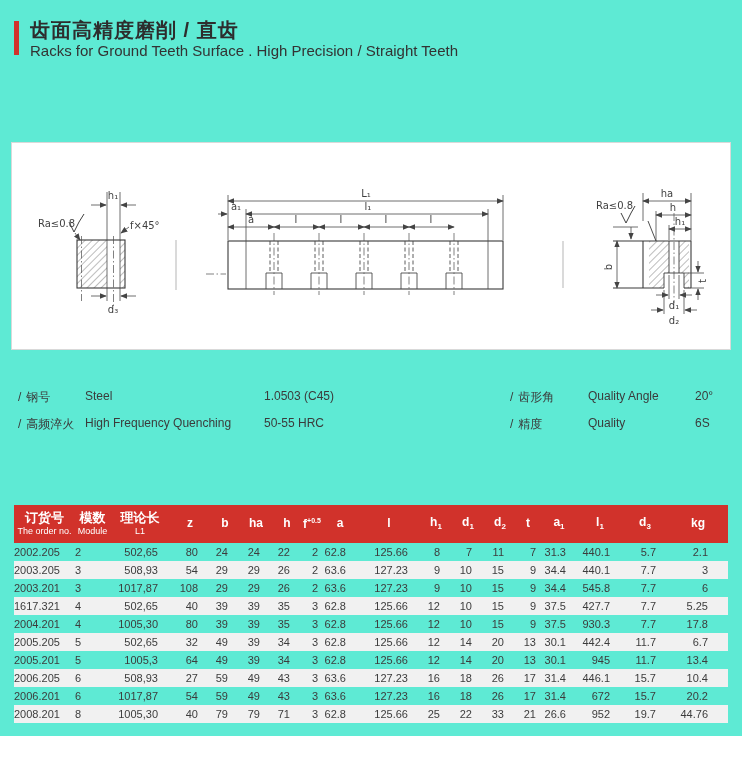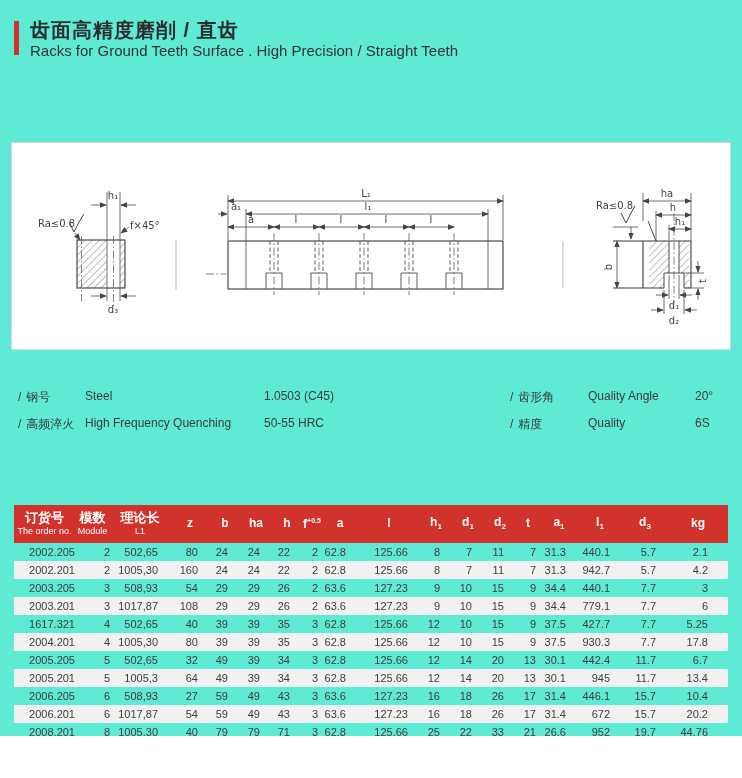--- a/index.html
+++ b/index.html
@@ -26,21 +26,21 @@
   #spec-2 .sp-en,#spec-3 .sp-en{left:78px;}
   #spec-2 .sp-val,#spec-3 .sp-val{left:185px;}
   
   table.data-table{position:absolute;left:14px;top:505px;width:714px;border-collapse:collapse;table-layout:fixed;}
   .data-table thead th{background:var(--red);color:#fff;height:38px;vertical-align:middle;text-align:center;padding:0;font-weight:bold;font-size:12px;line-height:1.15;}
   .data-table thead .th-zh{font-size:13px;font-weight:bold;}
   .data-table thead .th-en{font-size:9px;font-weight:normal;}
   .data-table thead sup{font-size:7px;vertical-align:super;}
   .data-table thead sub{font-size:8px;vertical-align:sub;}
   .data-table tbody td{height:18px;font-size:11px;color:#3c3c3c;padding:0 12px 0 0;text-align:right;white-space:nowrap;}
-  .data-table tbody td.col0,.data-table tbody td.col1{text-align:right;padding:0;}
+  .data-table tbody td.col0,.data-table tbody td.col1{text-align:left;padding:0;}
   .data-table tbody td.col7,.data-table tbody td.col13{padding-right:4px;}
   .data-table tbody td.col17{padding-right:20px;}
   .data-table tbody tr:nth-child(even){background:var(--stripe);}
 </style>
 </head>
 <body>
 
 <div class="page" style="--red: #d1322b; --stripe: #f1f1f1;">
 
   <div class="accent-bar"></div>
@@ -302,40 +302,20 @@
           <td class="col10">8</td>
           <td class="col11">7</td>
           <td class="col12">11</td>
           <td class="col13">7</td>
           <td class="col14">31.3</td>
           <td class="col15">440.1</td>
           <td class="col16">5.7</td>
           <td class="col17">2.1</td>
         </tr>
         <tr>
-          <td class="col0">2002.201</td>
-          <td class="col1">2</td>
-          <td class="col2">1005,30</td>
-          <td class="col3">160</td>
-          <td class="col4">24</td>
-          <td class="col5">24</td>
-          <td class="col6">22</td>
-          <td class="col7">2</td>
-          <td class="col8">62.8</td>
-          <td class="col9">125.66</td>
-          <td class="col10">8</td>
-          <td class="col11">7</td>
-          <td class="col12">11</td>
-          <td class="col13">7</td>
-          <td class="col14">31.3</td>
-          <td class="col15">942.7</td>
-          <td class="col16">5.7</td>
-          <td class="col17">4.2</td>
-        </tr>
-        <tr>
           <td class="col0">2003.205</td>
           <td class="col1">3</td>
           <td class="col2">508,93</td>
           <td class="col3">54</td>
           <td class="col4">29</td>
           <td class="col5">29</td>
           <td class="col6">26</td>
           <td class="col7">2</td>
           <td class="col8">63.6</td>
           <td class="col9">127.23</td>
@@ -357,21 +337,21 @@
           <td class="col5">29</td>
           <td class="col6">26</td>
           <td class="col7">2</td>
           <td class="col8">63.6</td>
           <td class="col9">127.23</td>
           <td class="col10">9</td>
           <td class="col11">10</td>
           <td class="col12">15</td>
           <td class="col13">9</td>
           <td class="col14">34.4</td>
-          <td class="col15">779.1</td>
+          <td class="col15">545.8</td>
           <td class="col16">7.7</td>
           <td class="col17">6</td>
         </tr>
         <tr>
           <td class="col0">1617.321</td>
           <td class="col1">4</td>
           <td class="col2">502,65</td>
           <td class="col3">40</td>
           <td class="col4">39</td>
           <td class="col5">39</td>

